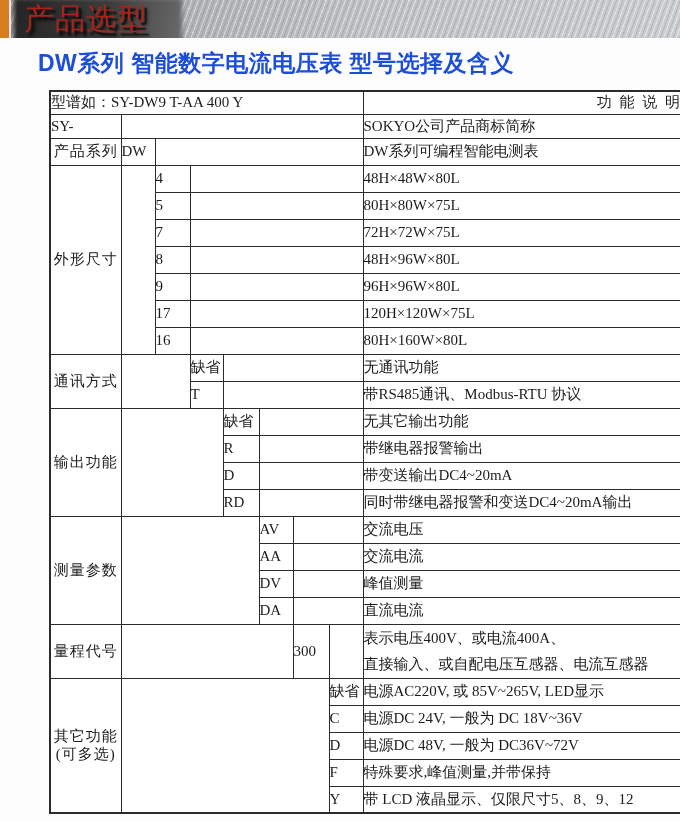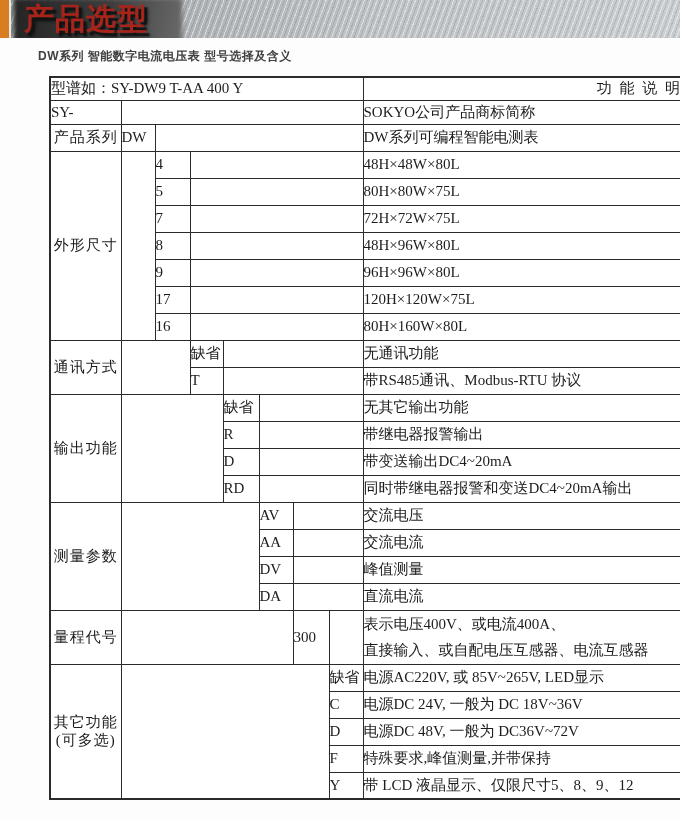--- a/index.html
+++ b/index.html
@@ -38,31 +38,31 @@
     position: absolute; left: 14px; top: -2px;
     width: 168px; height: 44px;
     background: linear-gradient(100deg, #242424 0%, #3c3c3c 55%, #6a6a6a 100%);
     filter: blur(2px);
     z-index: 1;
   }
   .banner h1 {
     position: absolute; left: 24px; top: 1px; margin: 0;
     z-index: 2;
     font-family: "Liberation Sans", sans-serif;
-    font-weight: bold; font-size: 30px; line-height: 36px;
+    font-weight: normal; font-size: 30px; line-height: 36px;
     letter-spacing: 1px;
     color: #a8241b;
     text-shadow: 3px 3px 1px #131313, 4px 4px 3px rgba(0,0,0,0.55);
   }
 
   
   .subtitle {
     margin: 10px 0 0 38px;
     font-family: "Liberation Sans", sans-serif;
-    font-weight: bold; font-size: 12px; color: #404040;
+    font-weight: bold; font-size: 23px; color: #1d4ed8;
     letter-spacing: 0.5px;
   }
 
   
   table.spec {
     margin: 11px 0 0 49px;
     width: 633px;
     border-collapse: collapse;
     table-layout: fixed;
     border: 2px solid #2b2b2b;

